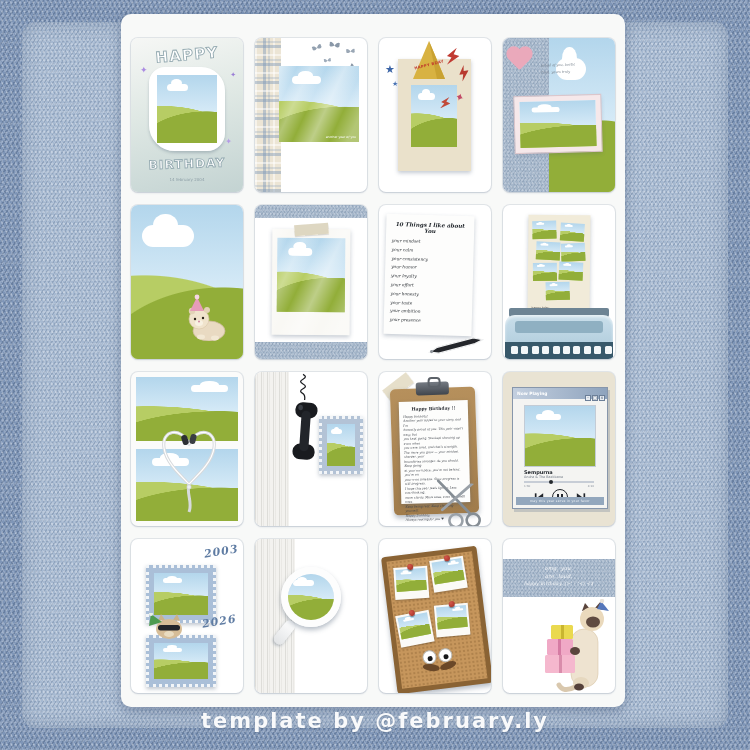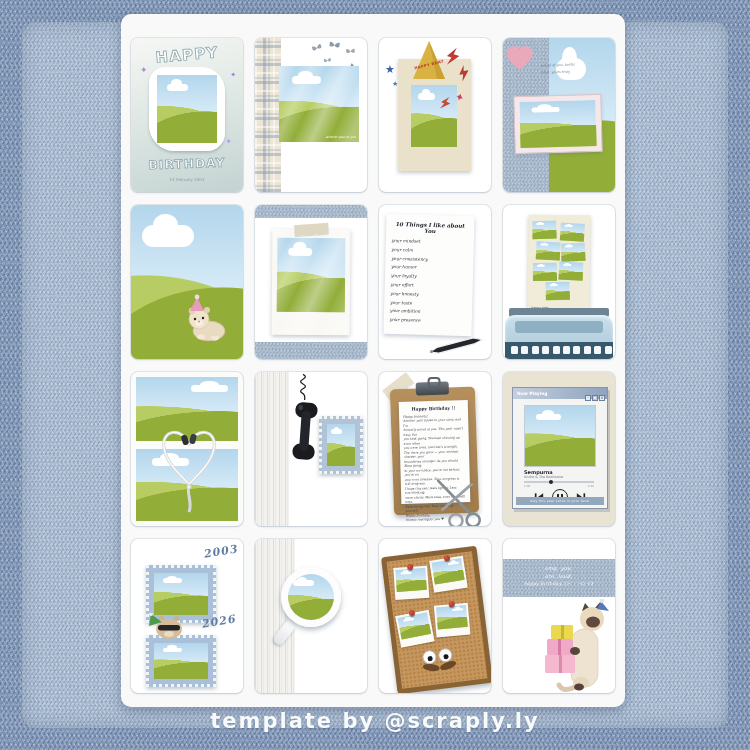--- a/index.html
+++ b/index.html
@@ -441,14 +441,14 @@
         <rect x="2" y="40" width="26" height="16" rx="1.5" fill="#f0a9c6"></rect>
           <rect x="13" y="40" width="3" height="16" fill="#d57ba3"></rect>
         <rect x="0" y="56" width="30" height="18" rx="1.5" fill="#f5b8ce"></rect>
           <rect x="14" y="56" width="3" height="18" fill="#d98cab"></rect>
         <ellipse cx="30" cy="52" rx="5" ry="4" fill="#5a453c"></ellipse>
       </svg>
     </div>
 
   </div>
 
-  <div class="credit">template by @scraply.ly</div>
+  <div class="credit">template by @february.ly</div>
 </div>
 
 </body></html>

